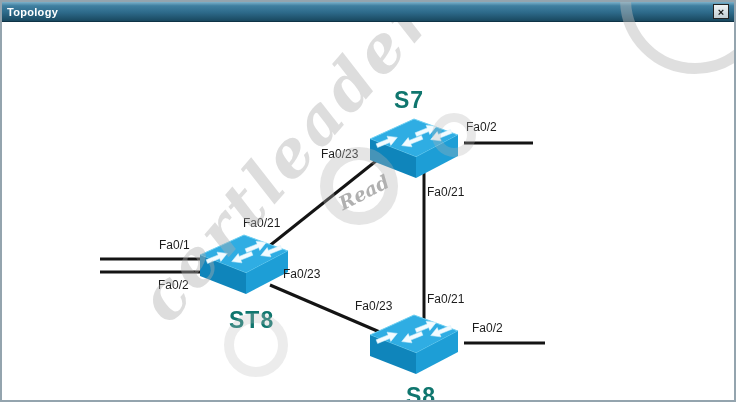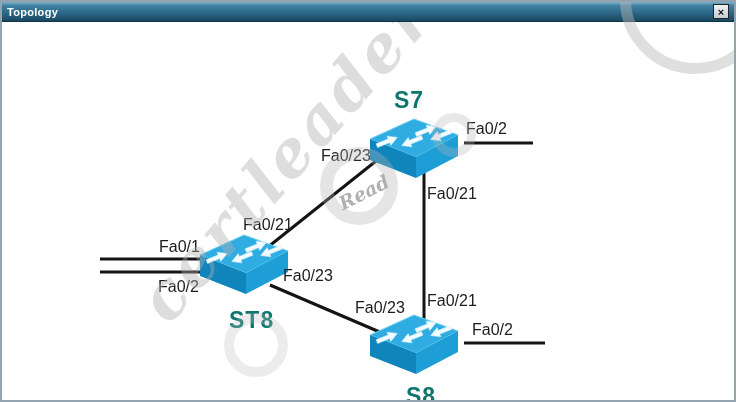--- a/index.html
+++ b/index.html
@@ -27,21 +27,21 @@
   .links { position:absolute; left:0; top:0; width:732px; height:379px; z-index:1; }
   .links line { stroke:#141414; stroke-width:3; }
 
   .switch-node { position:absolute; z-index:2; width:102px; height:68px; cursor:pointer; }
   .switch-node svg { display:block; width:102px; height:68px; }
 
   .switch-label {
     position:absolute; z-index:2; font-size:23px; font-weight:bold;
     color:#0f766e; letter-spacing:1px;
   }
-  .port-label { position:absolute; z-index:2; font-size:16px; color:#1c1c1c; white-space:nowrap; }
+  .port-label { position:absolute; z-index:2; font-size:12px; color:#1c1c1c; white-space:nowrap; }
 
   
   .wm-main {
     position:absolute; left:178px; top:238px; z-index:4; pointer-events:none;
     font-family:"DejaVu Serif", serif; font-style:italic; font-weight:bold;
     font-size:64px; letter-spacing:4px; white-space:nowrap;
     color:rgba(174,174,174,0.42);
     transform:rotate(-49deg); transform-origin:0 100%;
   }
   .wm-small {

